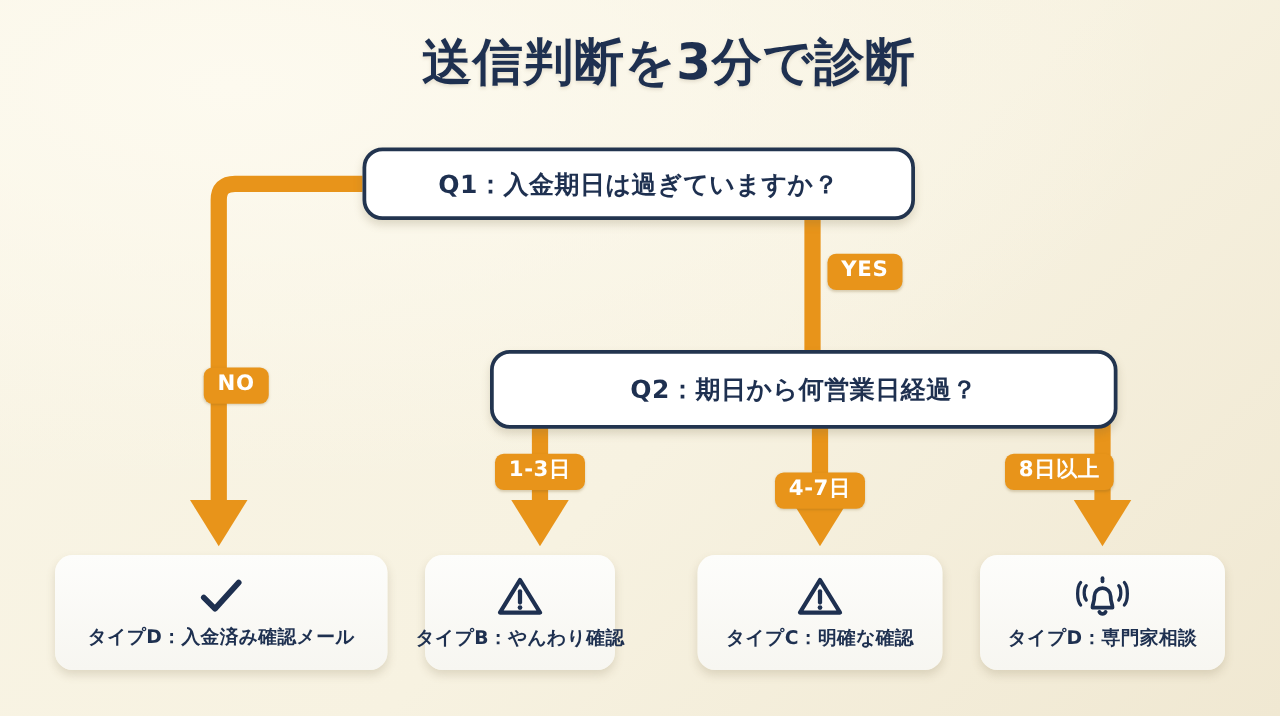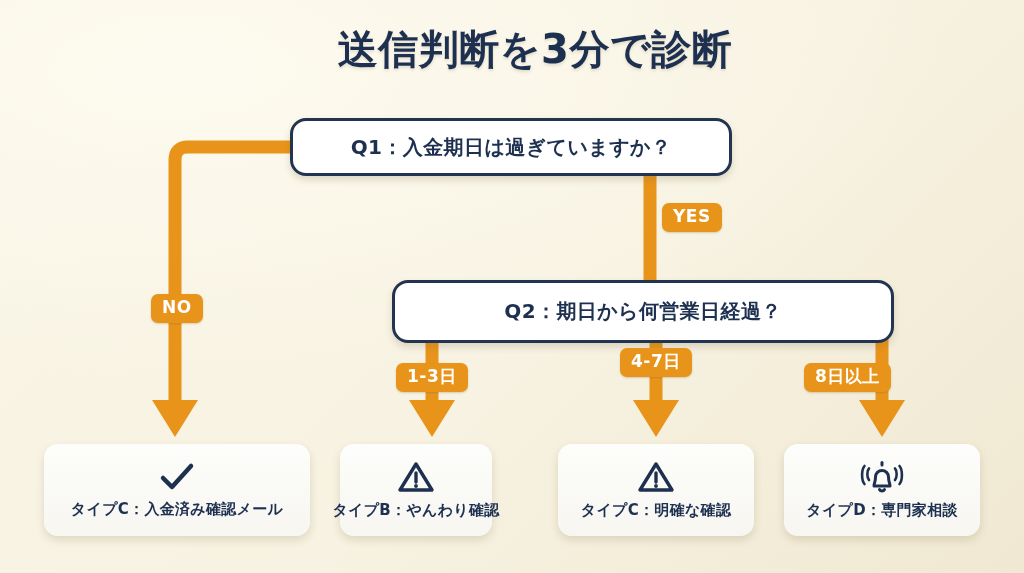--- a/index.html
+++ b/index.html
@@ -131,33 +131,33 @@
     </g>
   </svg>
 
   <div class="qbox" id="q1">
     <span>Q1：入金期日は過ぎていますか？</span>
   </div>
   <div class="qbox" id="q2">
     <span>Q2：期日から何営業日経過？</span>
   </div>
 
-  <div class="elabel" style="left:151px; top:294px;">NO</div>
+  <div class="elabel" style="left:163px; top:294px;">NO</div>
   <div class="elabel" style="left:619px; top:203px;margin-left:43px;">YES</div>
   <div class="elabel" style="left:396px; top:363px;">1-3日</div>
-  <div class="elabel" style="left:620px; top:348px;text-align:center;">4-7日</div>
+  <div class="elabel" style="left:620px; top:378px;text-align:center;">4-7日</div>
   <div class="elabel" style="left:804px; top:363px;">8日以上</div>
 
   <div class="card" id="cardA">
     <span class="card-icon">
       <svg width="40" height="32" viewBox="0 0 40 32">
         <path d="M6 17 L15 26 L34 5" fill="none" stroke="#1e3050" stroke-width="4.5" stroke-linecap="round" stroke-linejoin="round"></path>
       </svg>
     </span>
-    <span class="card-label">タイプC：入金済み確認メール</span>
+    <span class="card-label">タイプD：入金済み確認メール</span>
   </div>
 
   <div class="card" id="cardB">
     <span class="card-icon">
       <svg width="38" height="34" viewBox="0 0 38 34">
         <path d="M19 4 L35 30 L3 30 Z" fill="none" stroke="#1e3050" stroke-width="3.4" stroke-linejoin="round"></path>
         <line x1="19" y1="13" x2="19" y2="22" stroke="#1e3050" stroke-width="3.4" stroke-linecap="round"></line>
         <circle cx="19" cy="26" r="1.9" fill="#1e3050"></circle>
       </svg>
     </span>

